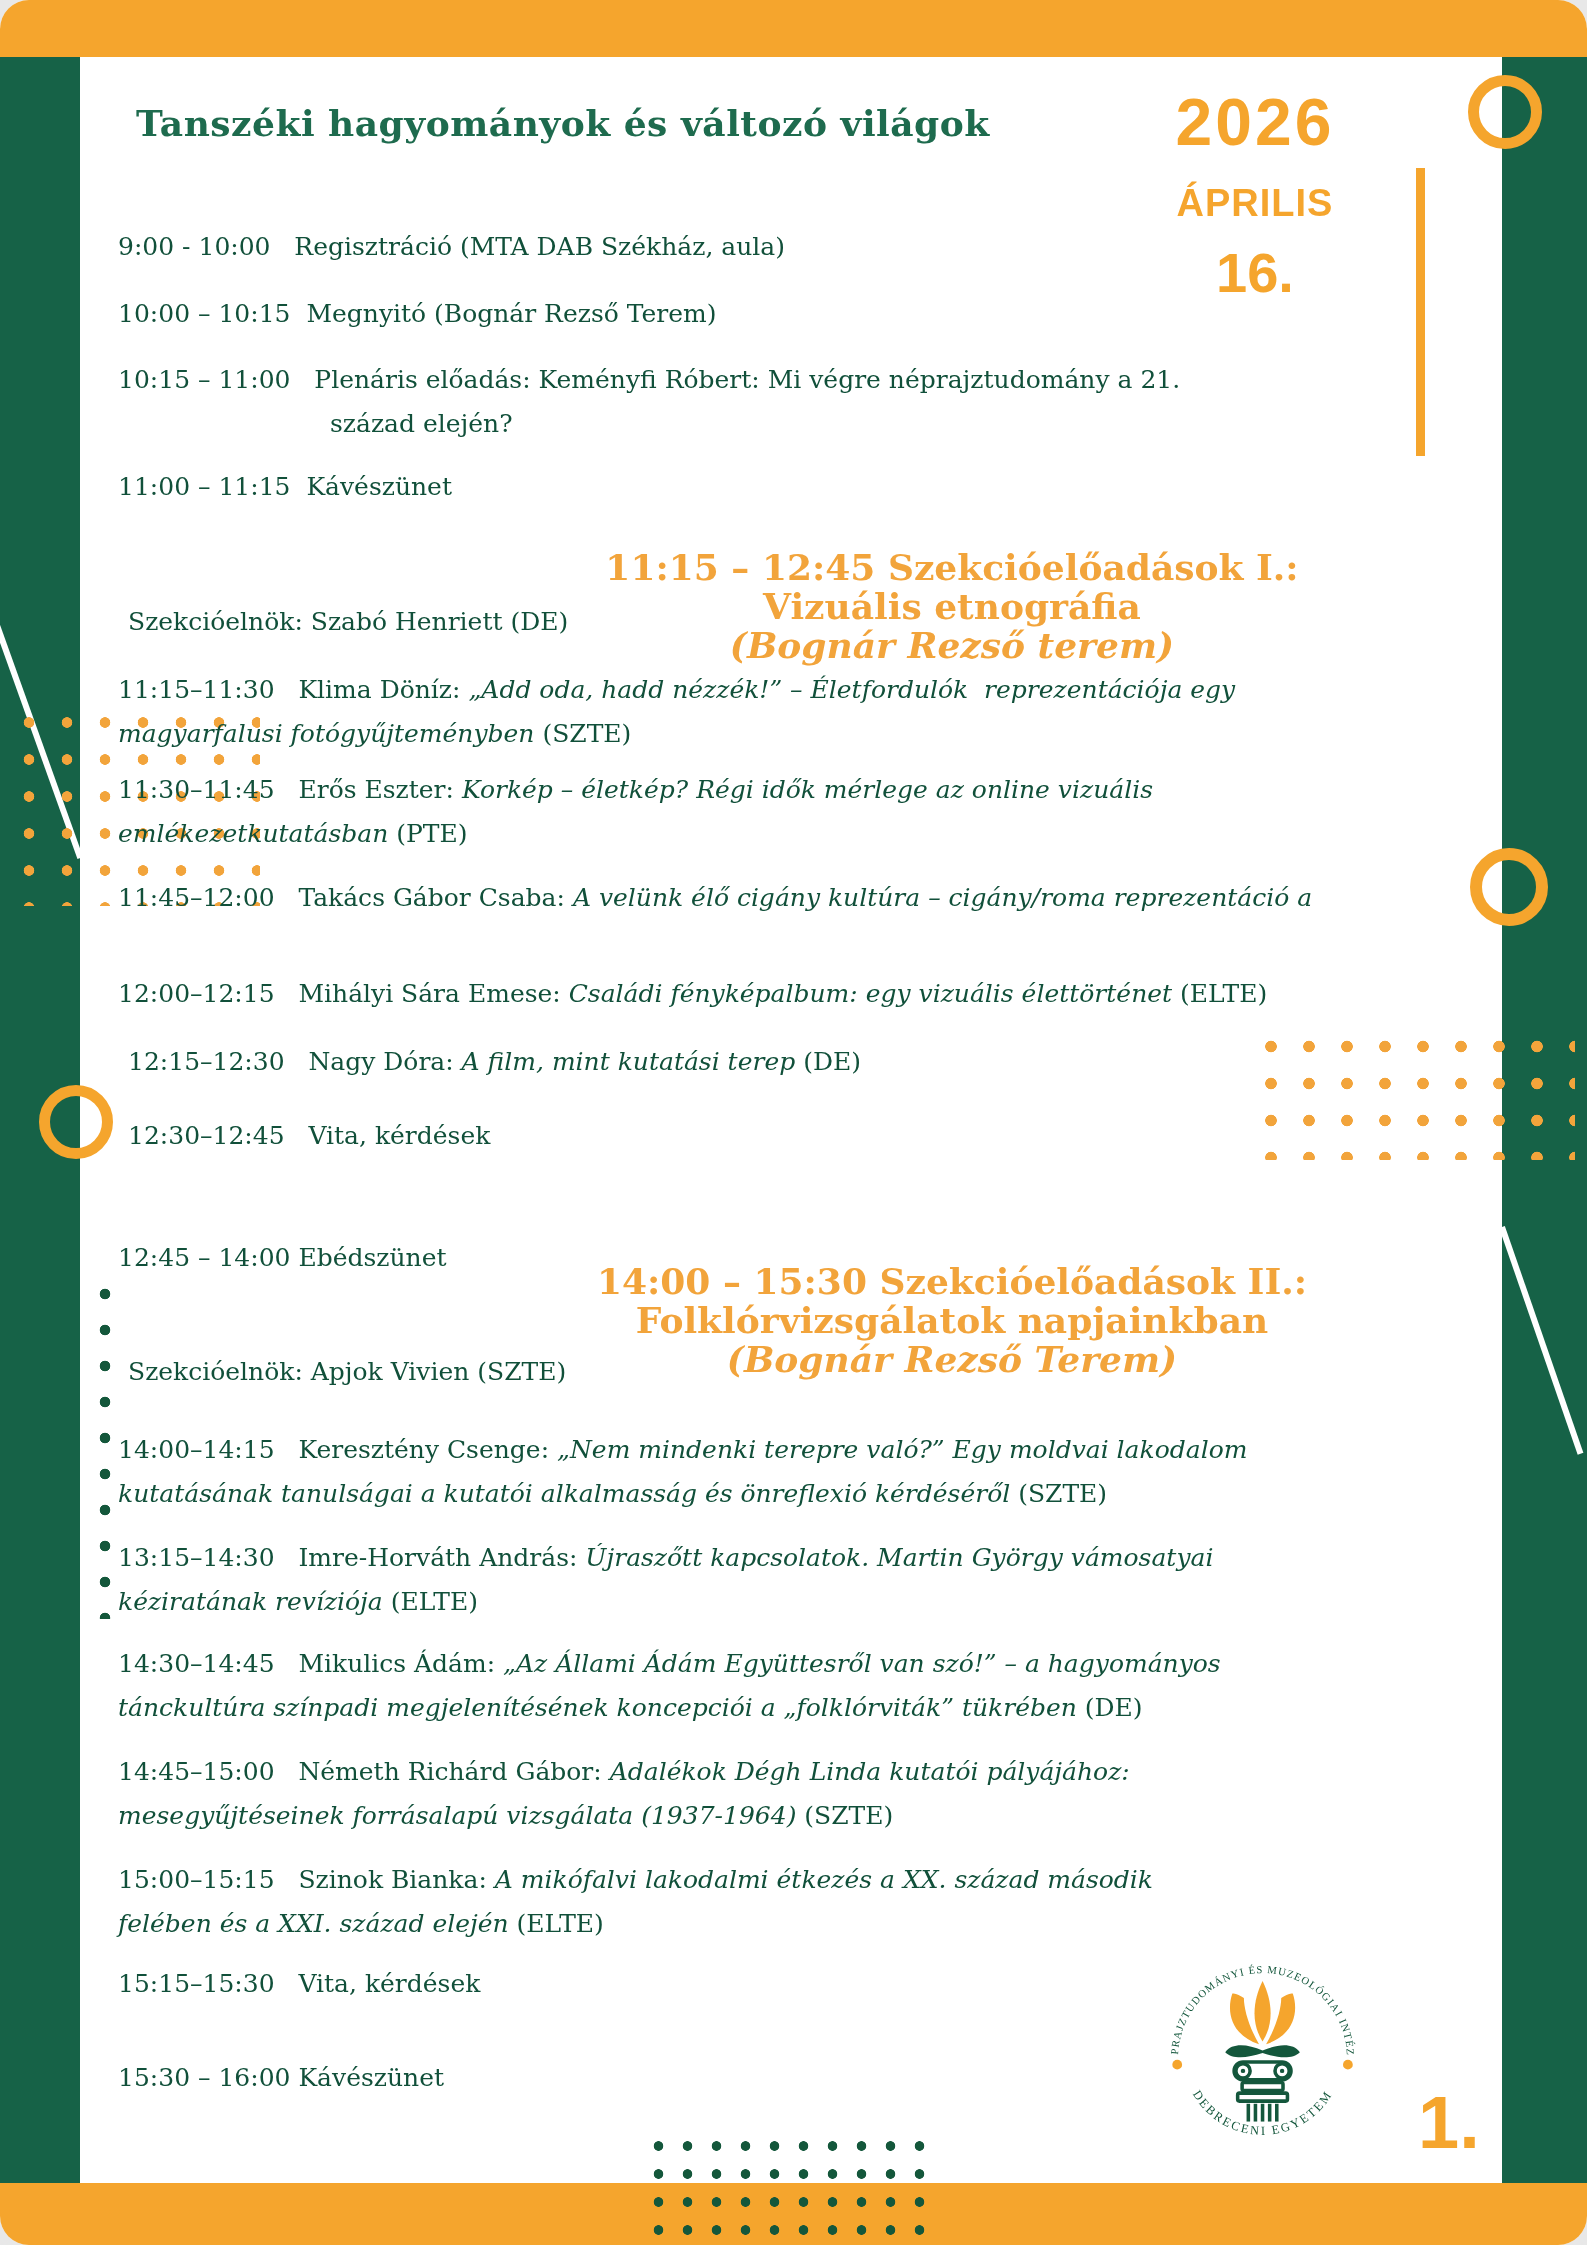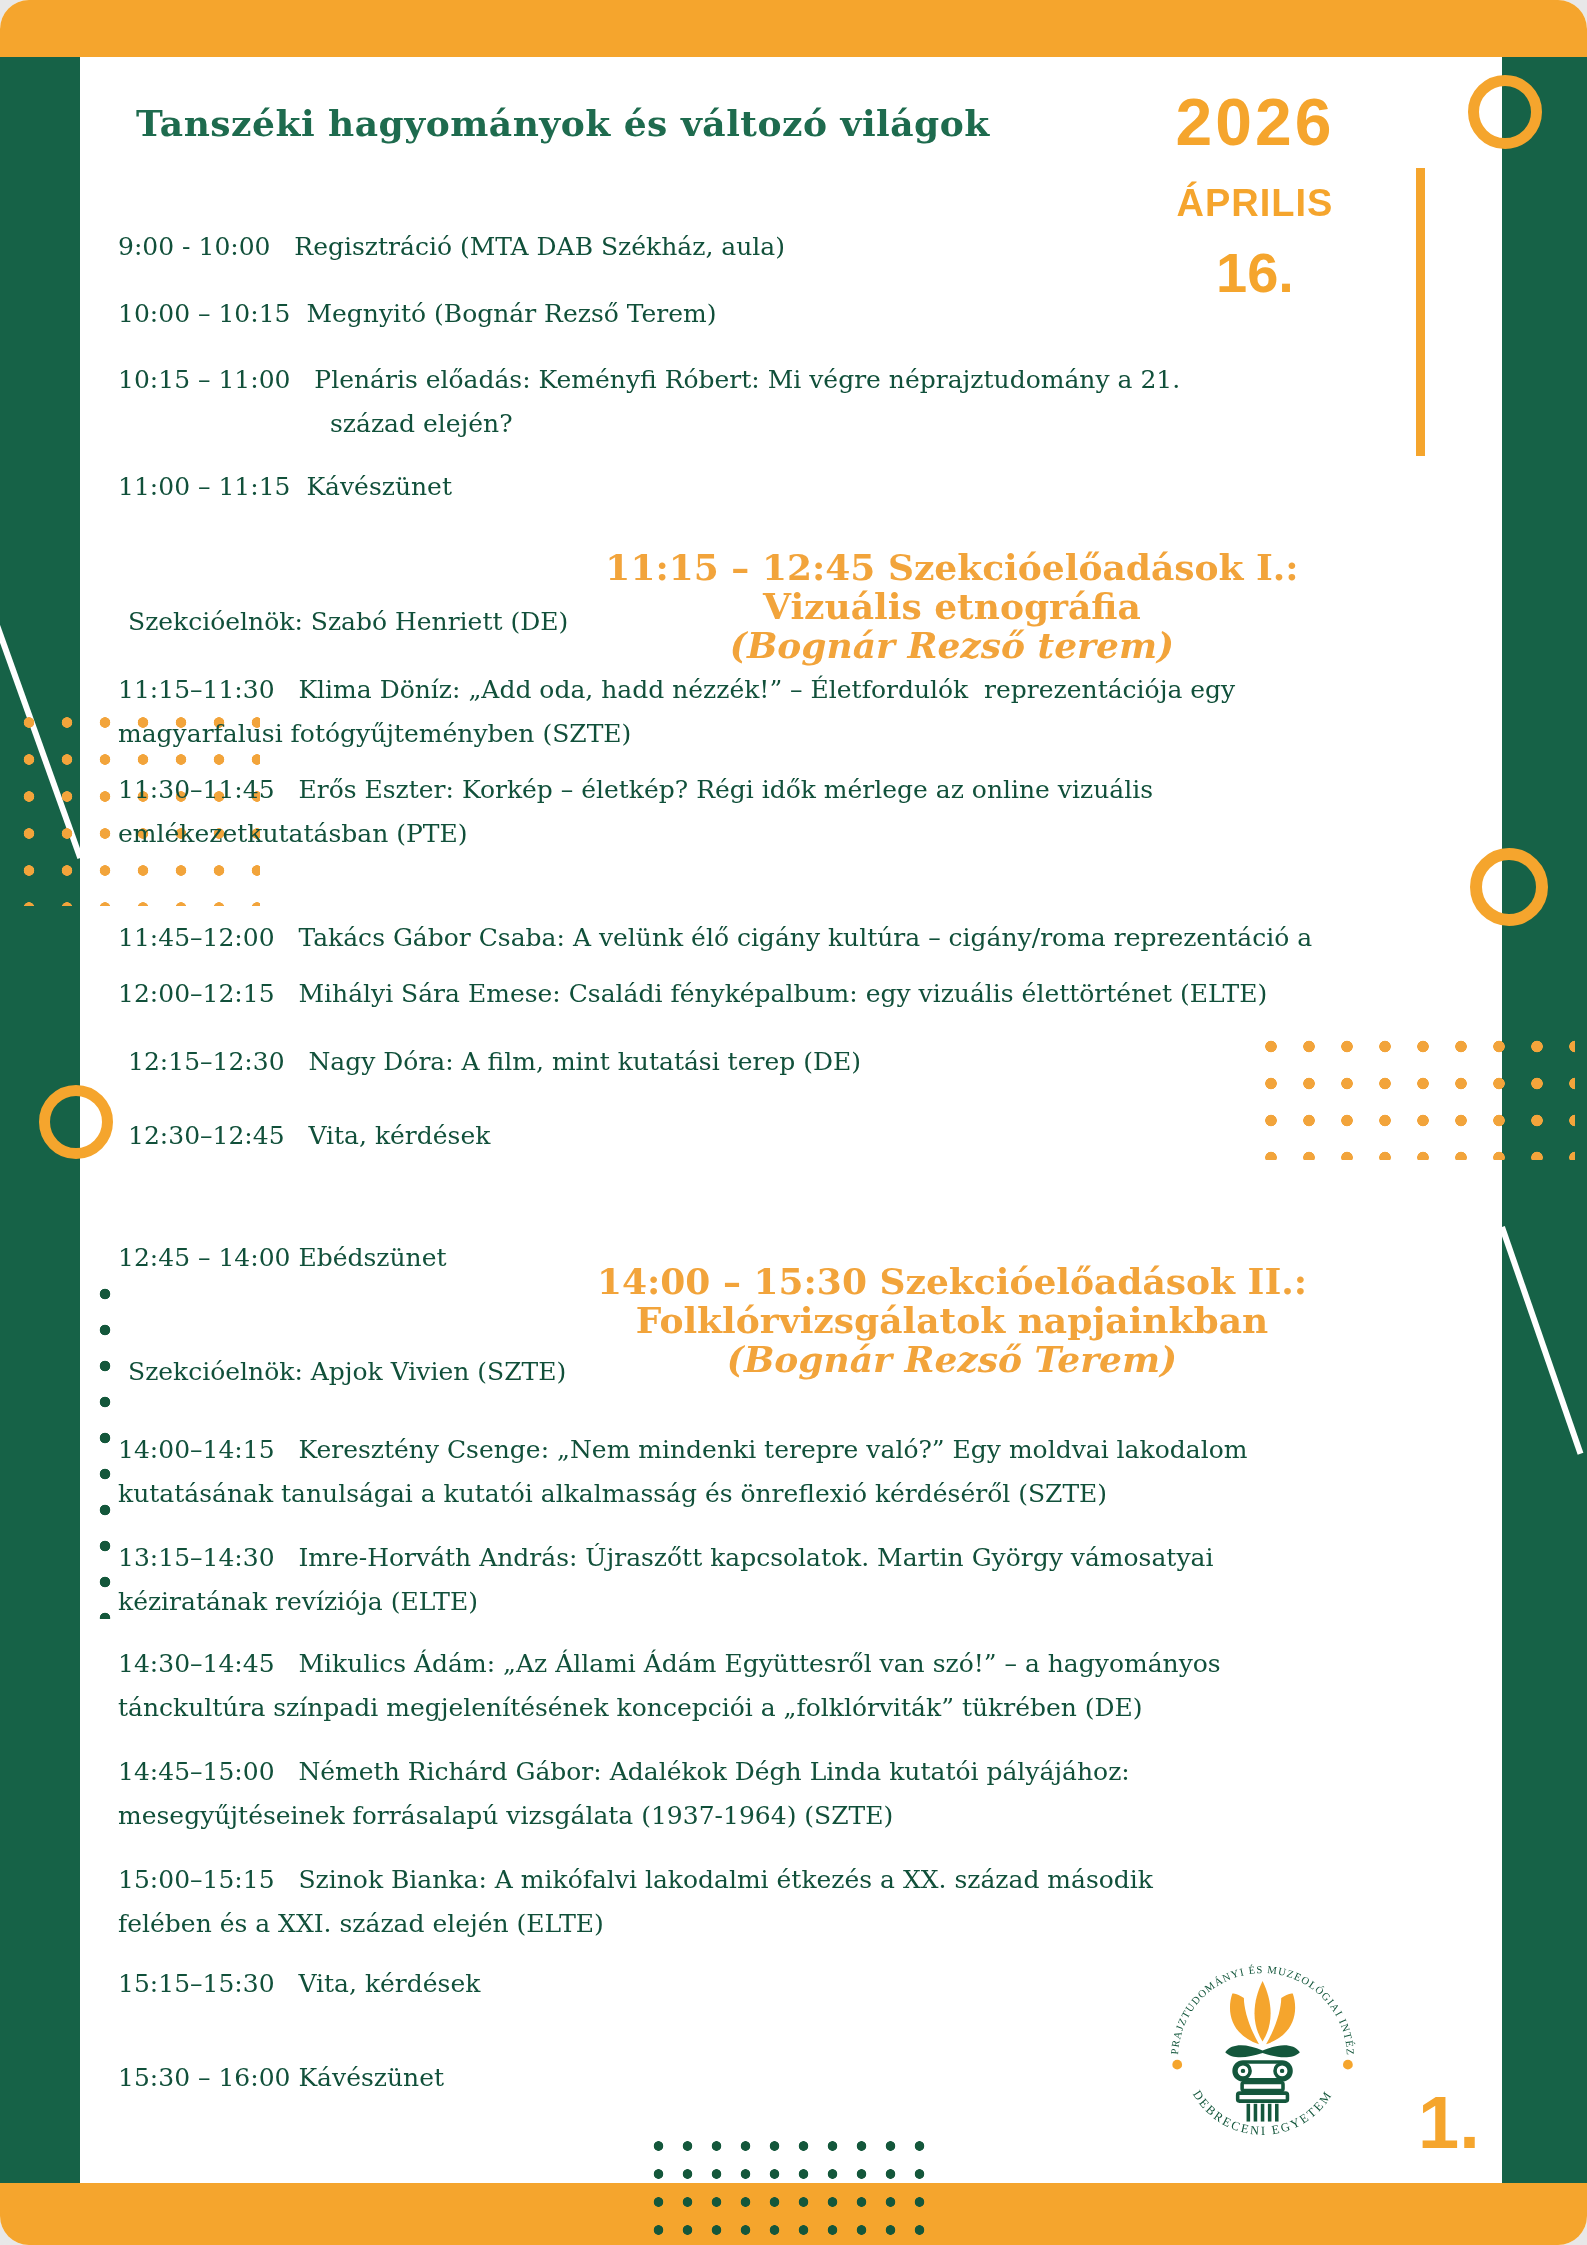--- a/index.html
+++ b/index.html
@@ -22,21 +22,21 @@
   .band-left{position:absolute;left:0;top:57px;width:80px;height:2126px;background:var(--green);}
   .band-right{position:absolute;left:1502px;top:57px;width:85px;height:2126px;background:var(--green);}
   .bar-bottom{position:absolute;left:0;top:2183px;width:1587px;height:62px;background:var(--orange);}
 
   
   .title{position:absolute;left:136px;top:102px;font-size:36px;font-weight:bold;color:var(--title);letter-spacing:.5px;white-space:pre;}
 
   
   .item{position:absolute;left:118px;color:var(--text);font-size:25px;line-height:44px;}
   .item .line{white-space:pre;}
-  .it{}
+  .it{font-style:italic;}
   .indent2 .line:nth-child(2){padding-left:212px;}
   .chair{left:128px;}
 
   
   .sec{position:absolute;left:486px;width:932px;text-align:center;color:var(--hdr);
        font-size:36px;line-height:39px;font-weight:bold;}
   .sec .line{white-space:pre;}
   .sec .line:nth-child(3){font-style:italic;}
 
   
@@ -133,21 +133,21 @@
       <div class="line"><span>Szekcióelnök: Szabó Henriett (DE)</span></div>
     </div>
   <div class="item" style="top:668px">
       <div class="line"><span>11:15–11:30   Klima Döníz: </span><span class="it">„Add oda, hadd nézzék!” – Életfordulók  reprezentációja egy</span></div>
       <div class="line"><span class="it">magyarfalusi fotógyűjteményben </span><span>(SZTE)</span></div>
     </div>
   <div class="item" style="top:768px">
       <div class="line"><span>11:30–11:45   Erős Eszter: </span><span class="it">Korkép – életkép? Régi idők mérlege az online vizuális</span></div>
       <div class="line"><span class="it">emlékezetkutatásban </span><span>(PTE)</span></div>
     </div>
-  <div class="item" style="top:916px">
+  <div class="item" style="top:876px">
       <div class="line"><span>11:45–12:00   Takács Gábor Csaba: </span><span class="it">A velünk élő cigány kultúra – cigány/roma reprezentáció a</span></div>
     </div>
   <div class="item" style="top:972px">
       <div class="line"><span>12:00–12:15   Mihályi Sára Emese: </span><span class="it">Családi fényképalbum: egy vizuális élettörténet </span><span>(ELTE)</span></div>
     </div>
   <div class="item chair" style="top:1040px">
       <div class="line"><span>12:15–12:30   Nagy Dóra: </span><span class="it">A film, mint kutatási terep </span><span>(DE)</span></div>
     </div>
   <div class="item chair" style="top:1114px">
       <div class="line"><span>12:30–12:45   Vita, kérdések</span></div>

